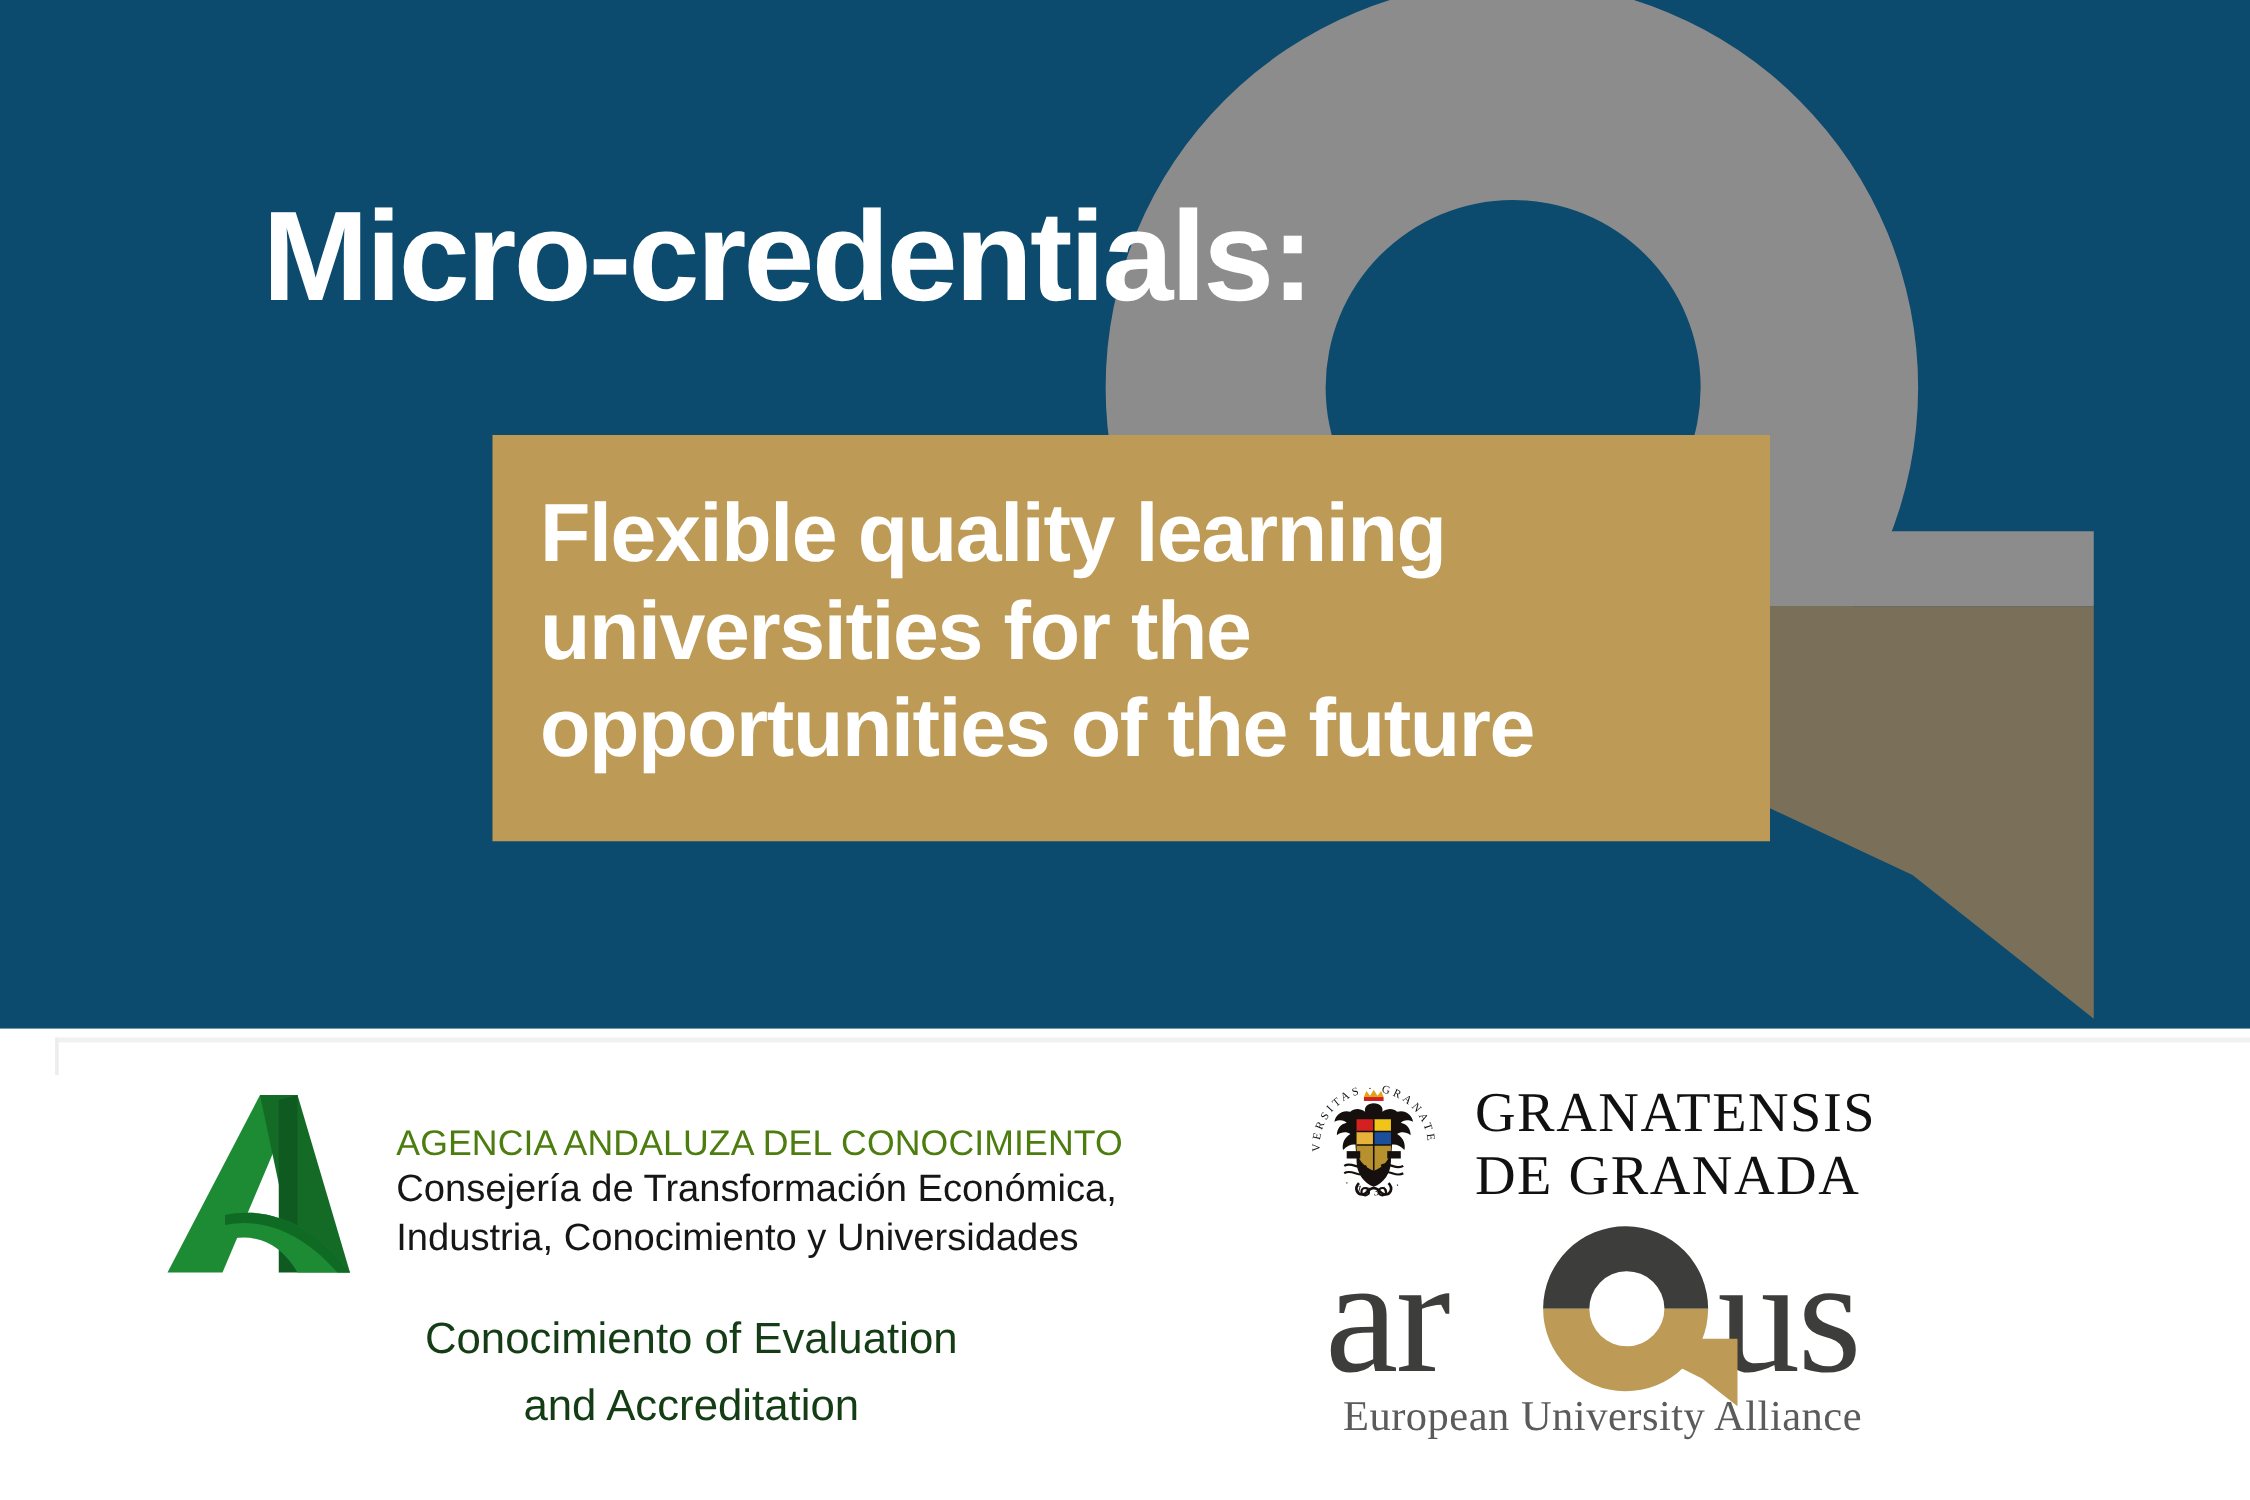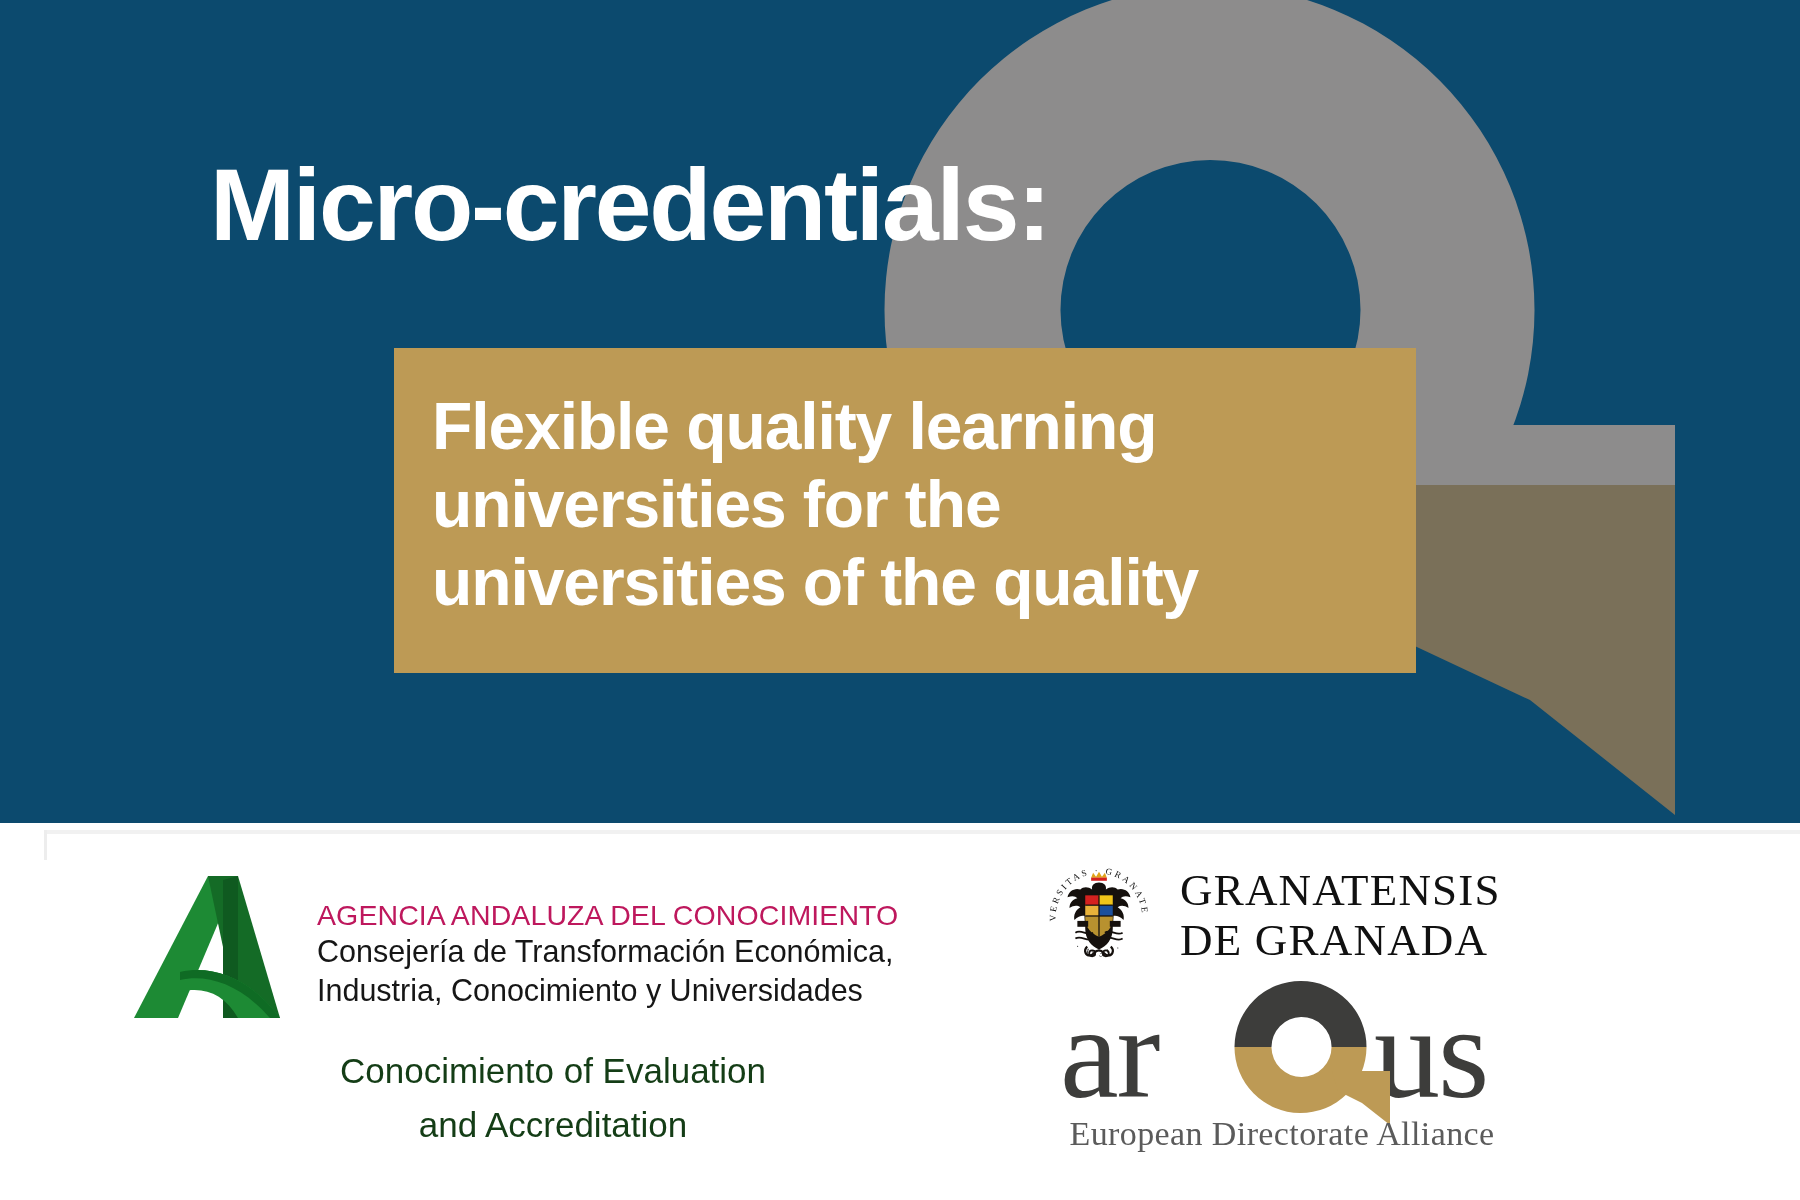--- a/index.html
+++ b/index.html
@@ -119,21 +119,21 @@
     width: 175px;
     height: 152px;
     flex: 0 0 175px;
     margin-top: 8px;
   }
   .aac-text {
     margin-left: 22px;
     padding-top: 36px;
   }
   .aac-line-1 {
-    color: #be185d;
+    color: #4d7c0f;
     font-size: 28.5px;
     font-weight: 400;
     letter-spacing: 0.1px;
     line-height: 1.2;
     white-space: nowrap;
   }
   .aac-line-2,
   .aac-line-3 {
     color: #161616;
     font-size: 30.5px;
@@ -240,21 +240,21 @@
       <g clip-path="url(#wm-bot-clip)">
         <use href="#wm-q-shape" fill="#7a7059"></use>
       </g>
     </svg>
 
     <div class="headline">Micro-credentials:</div>
 
     <div class="gold-panel">
       <div class="gold-panel-text">Flexible quality learning</div>
       <div class="gold-panel-text">universities for the</div>
-      <div class="gold-panel-text">universities of the quality</div>
+      <div class="gold-panel-text">opportunities of the future</div>
     </div>
   </div>
 
   <div class="footer"></div>
   <div class="footer-rule"></div>
   <div class="footer-rule-left"></div>
 
   <div class="aac-block">
     <div class="aac-row">
 
@@ -367,16 +367,16 @@
         </g>
       </defs>
       <g clip-path="url(#q-top)">
         <use href="#q-shape" fill="#3d3d3b"></use>
       </g>
       <g clip-path="url(#q-bot)">
         <use href="#q-shape" fill="#bd9a55"></use>
       </g>
     </svg>
 
-    <div class="arqus-tagline">European Directorate Alliance</div>
+    <div class="arqus-tagline">European University Alliance</div>
   </div>
 
 </div>
 
 </body></html>

